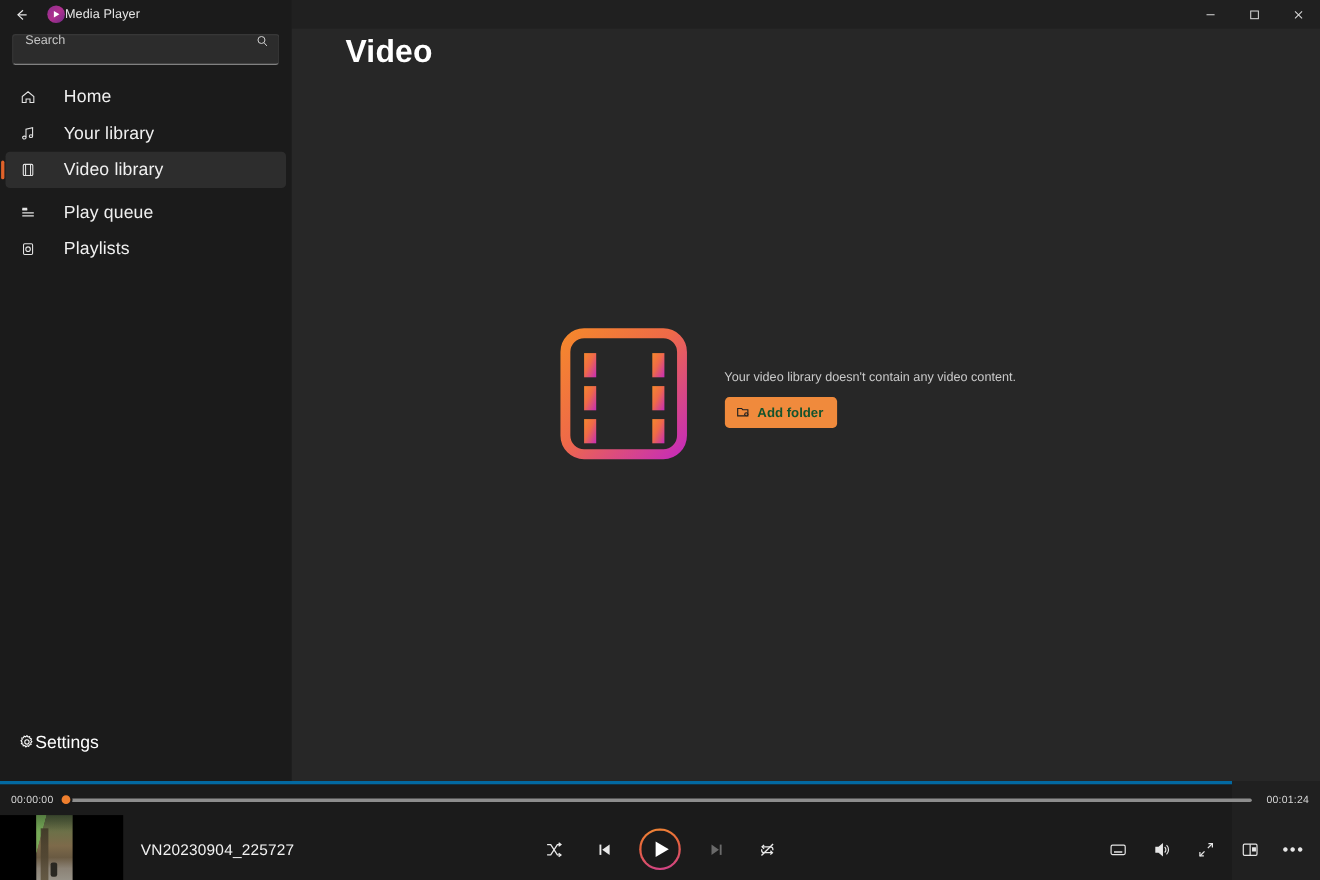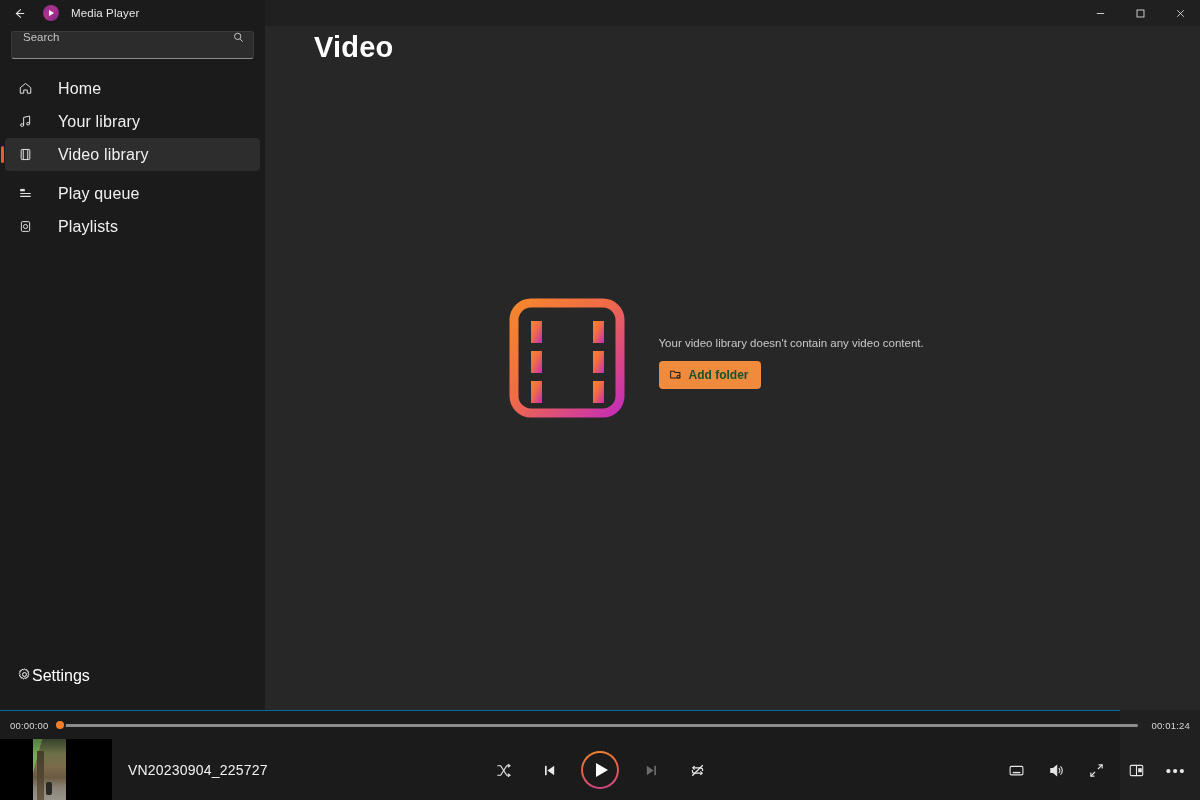--- a/index.html
+++ b/index.html
@@ -50,21 +50,20 @@
   .tb-appicon .tri {
     width: 0; height: 0;
     border-left: 5px solid #ffffff;
     border-top: 3.2px solid transparent;
     border-bottom: 3.2px solid transparent;
     margin-left: 1.5px;
   }
   .tb-title {
     font-size: 11.5px;
     color: #e6e6e6;
-    margin-left: 12px;
     letter-spacing: .1px;
     white-space: nowrap;
   }
   .tb-spacer { flex: 1; }
   .wincontrols { display: flex; height: 26px; }
   .wc {
     width: 40px; height: 26px;
     display: flex; align-items: center; justify-content: center;
     color: #d8d8d8;
   }
@@ -219,21 +218,21 @@
   }
   .add-folder-btn .fi { display: flex; align-items: center; color: #1f1f1f; }
 
   
   .playerbar {
     position: absolute;
     left: 0; bottom: 0;
     width: 1120px;
     height: 90px;
     background: #1b1b1b;
-    border-top: 1px solid #0369a1;
+    border-top: 3px solid #0369a1;
   }
 
   .seekrow {
     position: absolute;
     top: 0; left: 0;
     width: 1200px;
     height: 28px;
     display: flex;
     align-items: center;
   }

